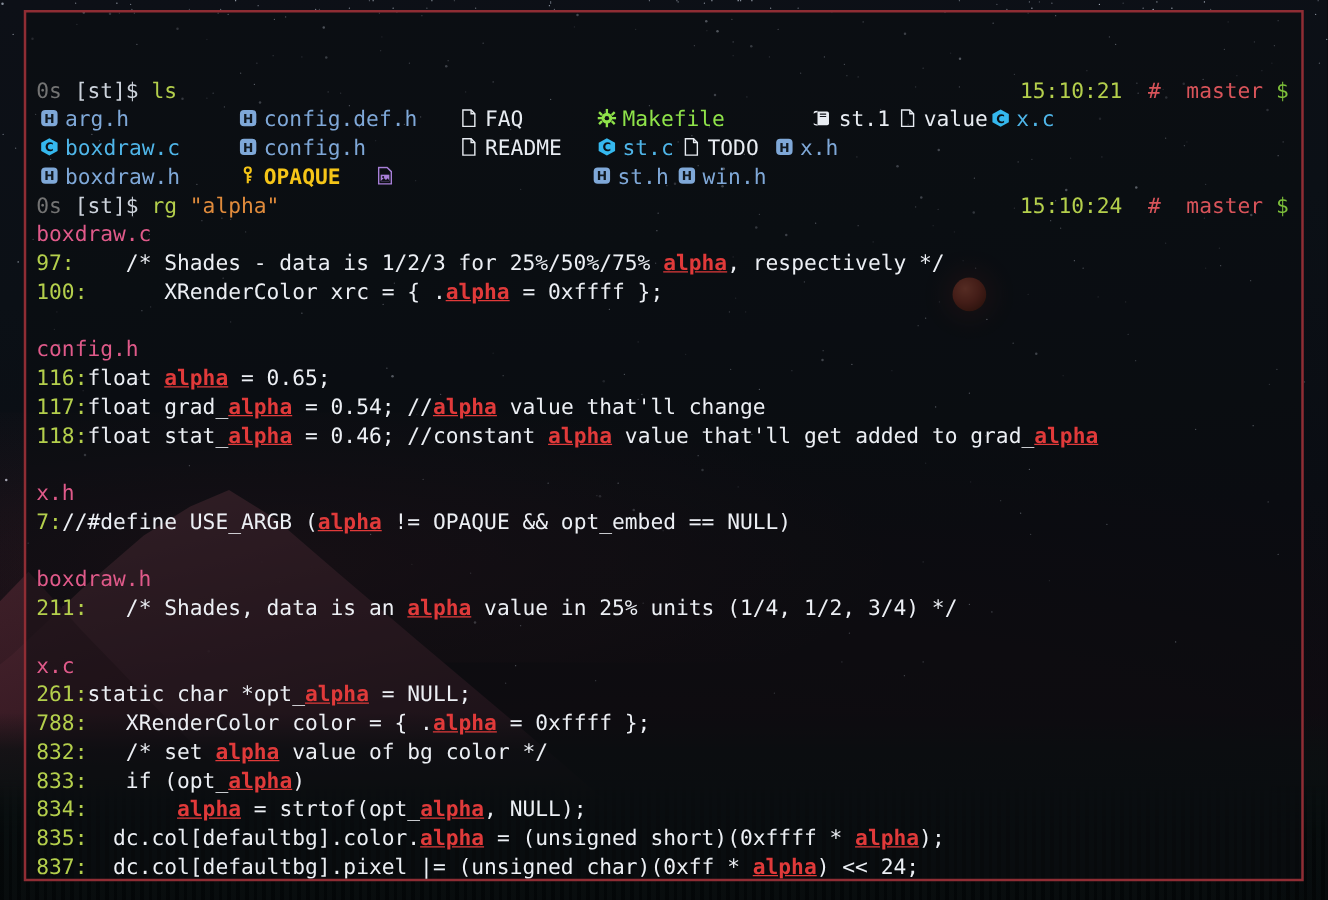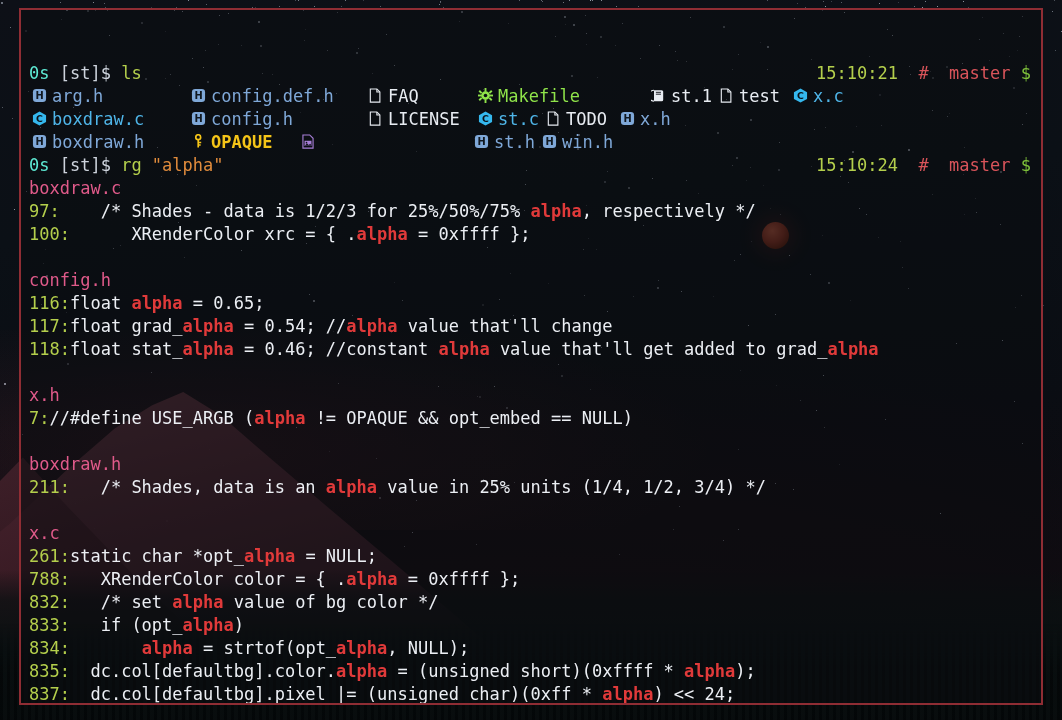--- a/index.html
+++ b/index.html
@@ -68,21 +68,21 @@
     font-family: "DejaVu Sans Mono", "Liberation Mono", monospace;
     font-size: 17px;
     line-height: 23px;
     color: #d8dee9;
     white-space: pre;
     overflow: hidden;
   }
   .line { height: 23px; white-space: pre; position: relative; }
 
   
-  .p-time   { color: #5eead4; }
+  .p-time   { color: #737373; }
   .p-ctx    { color: #cdd3dc; }
   .p-cmd    { color: #b4cf4c; }
   .p-str    { color: #e08b3c; }
   .clk      { color: #b4cf4c; }
   .hash     { color: #d9545a; }
   .branch   { color: #d9545a; }
   .dollar   { color: #7dbf3a; }
   .right {
     position:absolute; right: 10px; top: 0;
   }
@@ -100,21 +100,21 @@
   .f-png { color:#a87fd8; }
   .f-man { color:#e8ecf2; }
   .f-lic { color:#f5c518; font-weight:bold; }
   .f-mkf { color:#e8ecf2; }
 
   
   .rg-file { color:#e05a8a; }
   .rg-num  { color:#b4cf4c; }
   .rg-sep  { color:#b4cf4c; }
   .rg-txt  { color:#eceff4; }
-  .rg-m    { color:#e03a3a; font-weight:bold; }
+  .rg-m    { color:#e03a3a; font-weight:bold;text-decoration:underline; }
   .blank { height:23px; }
 </style>
 </head>
 <body>
 
 <div id="desktop">
   <div id="stars">
       <div class="star" style="left: 323.074px; top: 98.8062px; width: 1px; height: 1px; opacity: 0.7;"></div>
       <div class="star" style="left: 547.755px; top: 283.172px; width: 1px; height: 1px; opacity: 0.25;"></div>
       <div class="star" style="left: 796.784px; top: 2.80754px; width: 1px; height: 1px; opacity: 0.35;"></div>
@@ -507,33 +507,33 @@
                 <rect x="1.6" y="10" width="2" height="3.6" transform="rotate(45 2.6 11.8)"></rect>
               </g>
               <circle cx="8" cy="8" r="1.9" fill="#0b0e13"></circle>
             </svg></span><span class="f-mk">Makefile</span></div><div class="cell" style="width: 68px;"><span class="ic"><svg width="15" height="15" viewBox="0 0 16 16">
               <path d="M3.2 2.4 h8.2 a1.6 1.6 0 0 1 1.6 1.6 v8.4 a1.6 1.6 0 0 1 -1.6 1.6 h-8.2 z" fill="#e8ecf2"></path>
               <path d="M3.2 2.4 a1.5 1.5 0 0 0 0 11.6" fill="none" stroke="#e8ecf2" stroke-width="1.2"></path>
               <path d="M5.2 4.6 h5.4 M5.2 6.6 h5.4" stroke="#12141b" stroke-width="1"></path>
             </svg></span><span class="f-man">st.1</span></div><div class="cell" style="width: 74px;"><span class="ic"><svg width="14" height="15" viewBox="0 0 14 16">
               <path d="M2 1 h7 l3.2 3.2 V15 H2 Z" fill="none" stroke="#e8ecf2" stroke-width="1.2"></path>
               <path d="M9 1 v3.3 h3.2" fill="none" stroke="#e8ecf2" stroke-width="1.2"></path>
-            </svg></span><span class="f-txt">test</span></div><div class="cell" style="width: 70px;"><span class="ic"><svg width="15" height="15" viewBox="0 0 16 16">
+            </svg></span><span class="f-txt">value</span></div><div class="cell" style="width: 70px;"><span class="ic"><svg width="15" height="15" viewBox="0 0 16 16">
               <polygon points="8,0.6 15,4.4 15,11.6 8,15.4 1,11.6 1,4.4" fill="#35b8ee"></polygon>
               <text x="8" y="11.8" font-size="10" font-family="DejaVu Sans, sans-serif" font-weight="bold" text-anchor="middle" fill="#0b1016">C</text>
             </svg></span><span class="f-c">x.c</span></div></div><div class="lsrow"><div class="cell" style="width: 159px;"><span class="ic"><svg width="15" height="15" viewBox="0 0 16 16">
               <polygon points="8,0.6 15,4.4 15,11.6 8,15.4 1,11.6 1,4.4" fill="#35b8ee"></polygon>
               <text x="8" y="11.8" font-size="10" font-family="DejaVu Sans, sans-serif" font-weight="bold" text-anchor="middle" fill="#0b1016">C</text>
             </svg></span><span class="f-c">boxdraw.c</span></div><div class="cell" style="width: 177px;"><span class="ic"><svg width="15" height="15" viewBox="0 0 16 16">
               <rect x="1" y="1" width="14" height="14" rx="3.5" fill="#7fa8d8"></rect>
               <text x="8" y="12" font-size="10.5" font-family="DejaVu Sans, sans-serif" font-weight="bold" text-anchor="middle" fill="#101820">H</text>
             </svg></span><span class="f-h">config.h</span></div><div class="cell" style="width: 110px;"><span class="ic"><svg width="14" height="15" viewBox="0 0 14 16">
               <path d="M2 1 h7 l3.2 3.2 V15 H2 Z" fill="none" stroke="#e8ecf2" stroke-width="1.2"></path>
               <path d="M9 1 v3.3 h3.2" fill="none" stroke="#e8ecf2" stroke-width="1.2"></path>
-            </svg></span><span class="f-txt">LICENSE</span></div><div class="cell" style="width: 68px;"><span class="ic"><svg width="15" height="15" viewBox="0 0 16 16">
+            </svg></span><span class="f-txt">README</span></div><div class="cell" style="width: 68px;"><span class="ic"><svg width="15" height="15" viewBox="0 0 16 16">
               <polygon points="8,0.6 15,4.4 15,11.6 8,15.4 1,11.6 1,4.4" fill="#35b8ee"></polygon>
               <text x="8" y="11.8" font-size="10" font-family="DejaVu Sans, sans-serif" font-weight="bold" text-anchor="middle" fill="#0b1016">C</text>
             </svg></span><span class="f-c">st.c</span></div><div class="cell" style="width: 74px;"><span class="ic"><svg width="14" height="15" viewBox="0 0 14 16">
               <path d="M2 1 h7 l3.2 3.2 V15 H2 Z" fill="none" stroke="#e8ecf2" stroke-width="1.2"></path>
               <path d="M9 1 v3.3 h3.2" fill="none" stroke="#e8ecf2" stroke-width="1.2"></path>
             </svg></span><span class="f-txt">TODO</span></div><div class="cell" style="width: 70px;"><span class="ic"><svg width="15" height="15" viewBox="0 0 16 16">
               <rect x="1" y="1" width="14" height="14" rx="3.5" fill="#7fa8d8"></rect>
               <text x="8" y="12" font-size="10.5" font-family="DejaVu Sans, sans-serif" font-weight="bold" text-anchor="middle" fill="#101820">H</text>
             </svg></span><span class="f-h">x.h</span></div></div><div class="lsrow"><div class="cell" style="width: 159px;"><span class="ic"><svg width="15" height="15" viewBox="0 0 16 16">
               <rect x="1" y="1" width="14" height="14" rx="3.5" fill="#7fa8d8"></rect>

